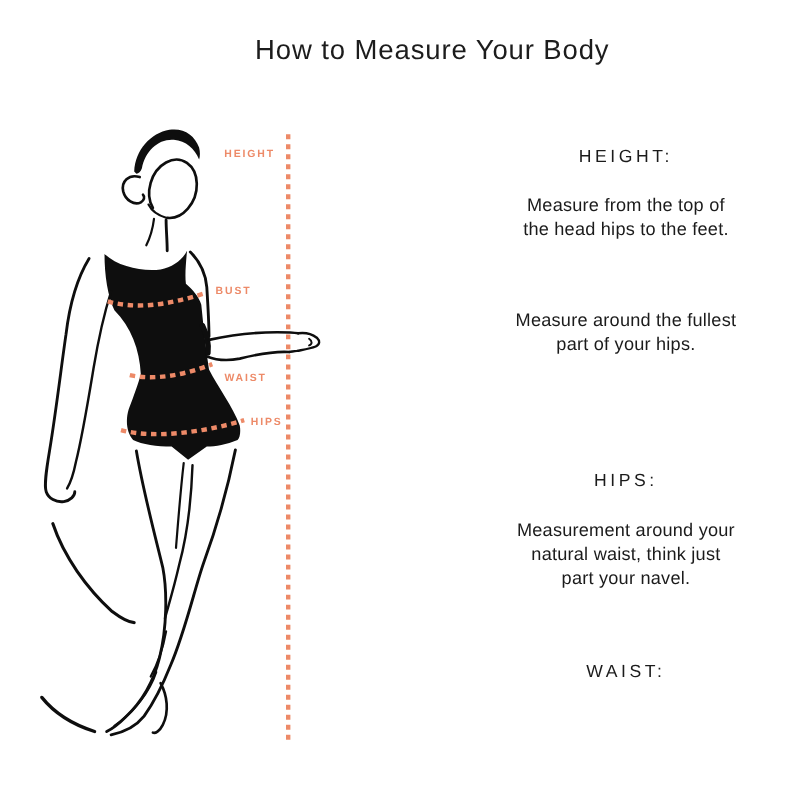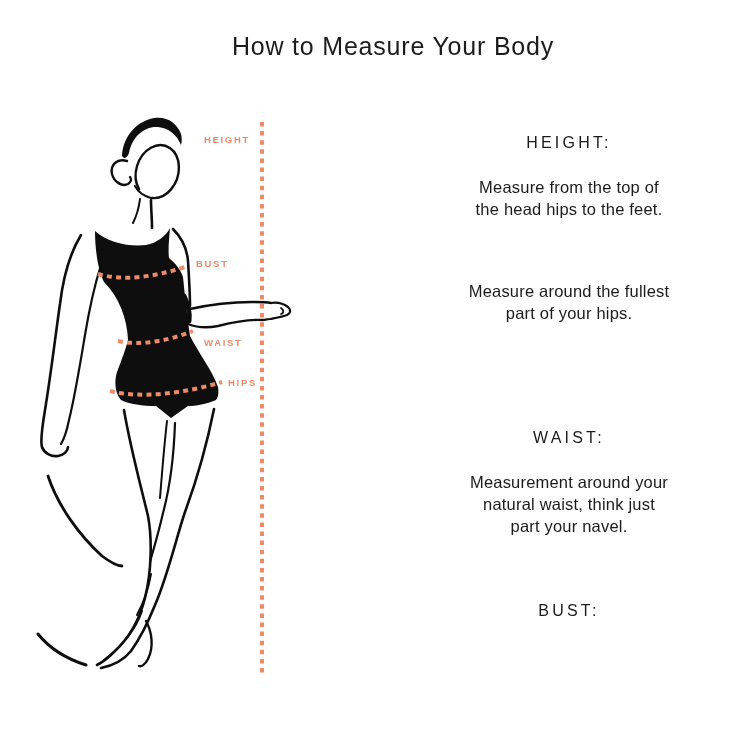--- a/index.html
+++ b/index.html
@@ -135,21 +135,21 @@
   <p>Measure from the top of
 the head hips to the feet.</p>
 </div>
 
 <div class="section" style="top:280px">
   <p>Measure around the fullest
 part of your hips.</p>
 </div>
 
 <div class="section" style="top:429px">
-  <h3>WAIST:</h3>
+  <h3>HIPS:</h3>
   <p>Measurement around your
 natural waist, think just
 part your navel.</p>
 </div>
 
 <div class="section" style="top:602px">
-  <h3>BUST:</h3>
+  <h3>WAIST:</h3>
 </div>
 
 </body></html>

